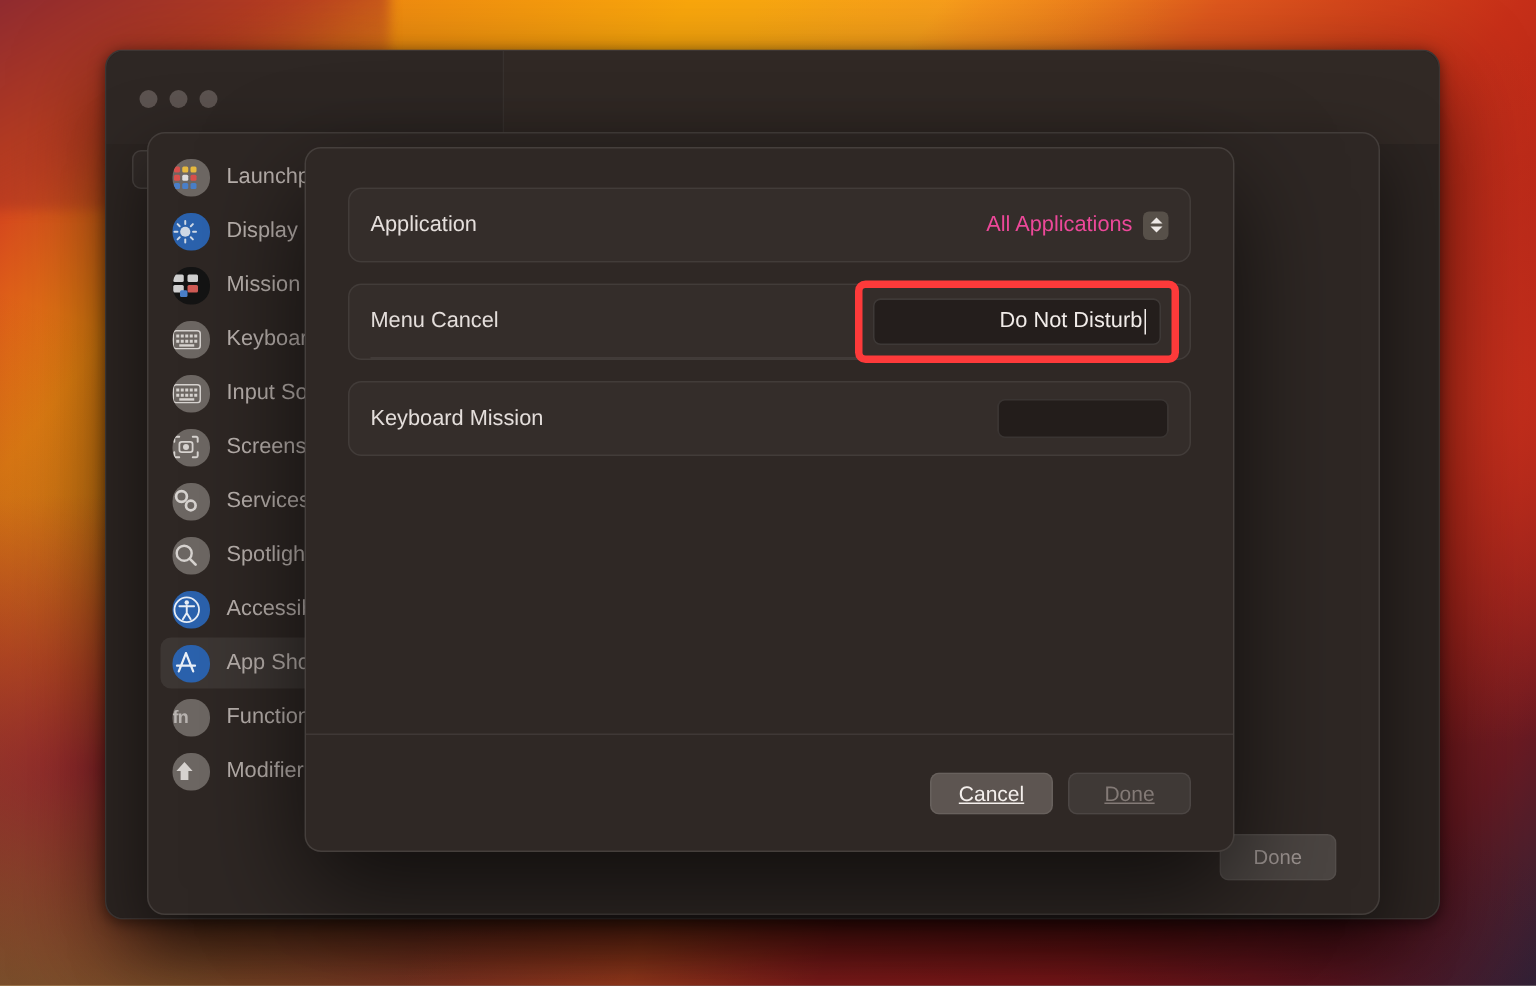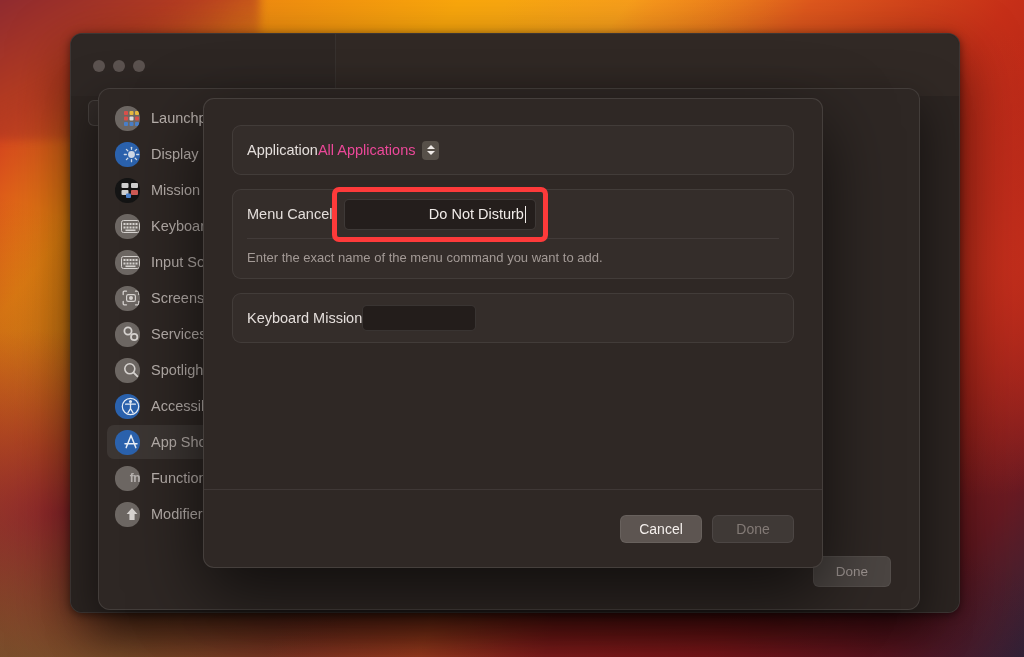--- a/index.html
+++ b/index.html
@@ -115,21 +115,21 @@
     height:34px; padding:0 8px; border-radius:7px;
     margin-bottom:2px;
   }
   .scat.sel { background:rgba(255,255,255,.07); }
   .scat-label {
     font-size:14.5px; color:#b9b1ad; white-space:nowrap;
   }
   .icon {
     width:25px; height:25px; border-radius:12px;
     flex:0 0 25px; position:relative;
-    display:flex; align-items:center; justify-content:flex-end;
+    display:flex; align-items:center; justify-content:flex-start;
     font-size:11px; color:#dcdcdc;
     background:#6f6a66;
     overflow:hidden;
   }
   .icon.blue  { background:#2b62ad; }
   .icon.dark  { background:#141414; }
   .icon.grey  { background:#6d6763; }
   .icon svg { display:block; }
 
   
@@ -167,21 +167,21 @@
   }
   .sheet-inner { position:absolute; inset:0; padding:26px 28px 0 28px; }
 
   .group {
     background:rgba(255,255,255,.028);
     border:1px solid rgba(255,255,255,.07);
     border-radius:9px;
     margin-bottom:14px;
   }
   .grow {
-    display:flex; align-items:center; 
+    display:flex; align-items:center; justify-content:space-between;
     height:48px; padding:0 14px;
   }
   .grow-label {
     font-size:14.5px; color:#e4dedb; font-weight:400;
   }
   .hr { height:1px; background:rgba(255,255,255,.07); margin:0 14px; }
   .help {
     font-size:13px; color:#a39a96; padding:11px 14px 13px 14px;
   }
 
@@ -241,20 +241,21 @@
     border-top:1px solid rgba(255,255,255,.08);
     display:flex; align-items:center; justify-content:flex-end;
     gap:10px; padding-right:28px;
   }
   .btn {
     min-width:82px; height:28px;
     border-radius:6px;
     display:flex; align-items:center; justify-content:center;
     font-size:14px;
     border:1px solid rgba(255,255,255,.07);
+    text-decoration:underline;
   }
   #btn-cancel { background:#5d5551; color:#f4efec; }
   #btn-done   { background:#3f3936; color:#837a76; }
 </style>
 </head>
 <body>
 
 <div id="desktop">
   <div class="wallband"></div>
   <div class="tl"></div>
@@ -481,21 +482,20 @@
       <div class="grow">
         <span class="grow-label">Menu Cancel</span>
         <span id="menu-title-wrap">
           <span id="menu-title-field">
             <span id="menu-title-value">Do Not Disturb</span>
             <span id="menu-caret"></span>
           </span>
         </span>
       </div>
       <div class="hr"></div>
-      <div class="help">Enter the exact name of the menu command you want to add.</div>
     </div>
 
     <div class="group">
       <div class="grow">
         <span class="grow-label">Keyboard Mission</span>
         <span id="shortcut-field"></span>
       </div>
     </div>
 
   </div>

